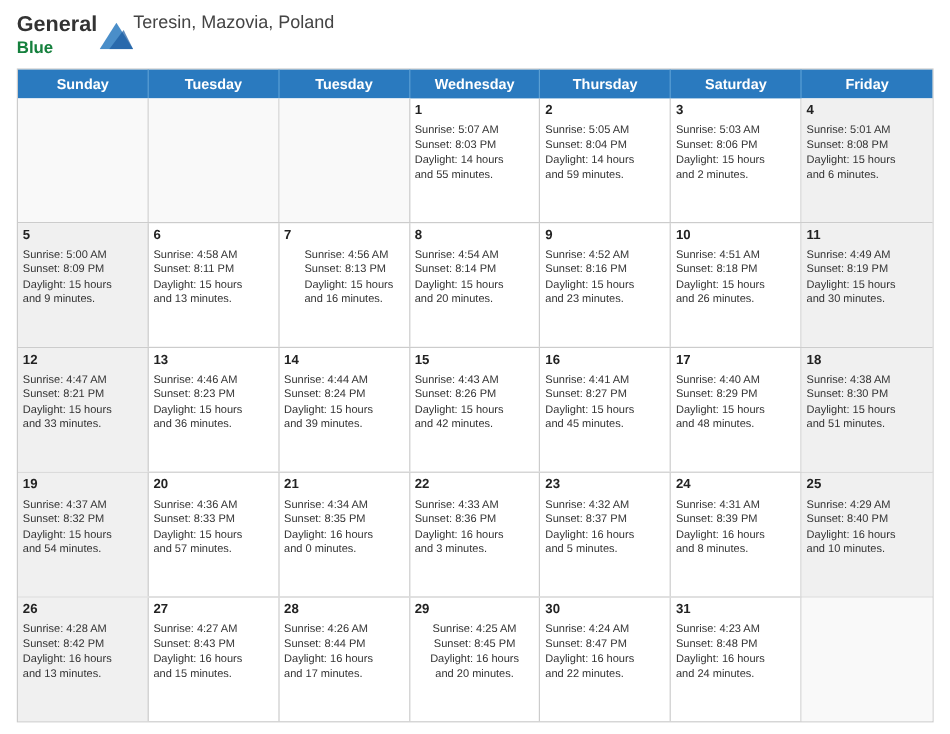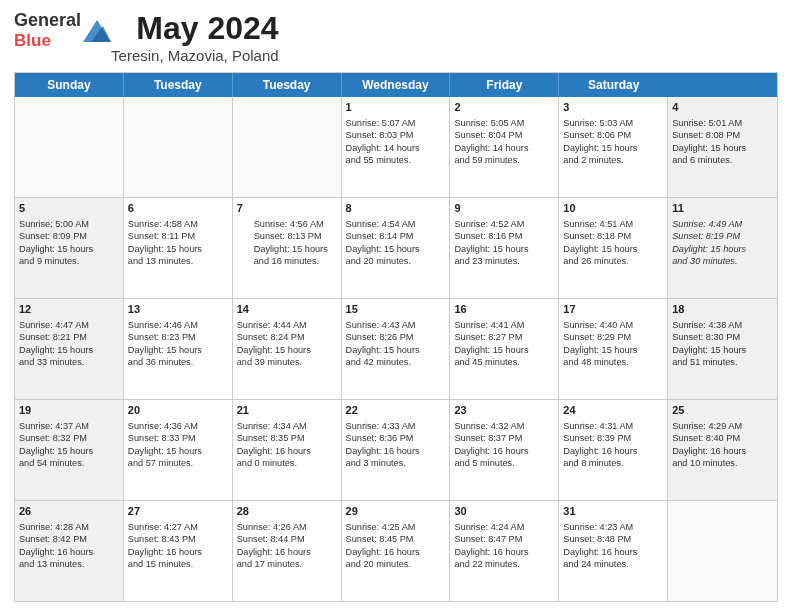--- a/index.html
+++ b/index.html
@@ -26,23 +26,23 @@
     .logo {
       display: flex;
       align-items: center;
     }
     .logo-text-general {
       font-size: 18px;
       font-weight: bold;
       color: #333;
     }
     .logo-text-blue {
-      font-size: 17px;
-      font-weight: bold;
-      color: #ef4444;
+      font-size: 14px;
+      font-weight: bold;
+      color: #15803d;
     }
     .logo-icon {
       width: 28px;
       height: 22px;
       margin-left: 2px;
     }
     .title-block {
       text-align: right;
     }
     .month-title {
@@ -116,33 +116,33 @@
       <div>
         <span class="logo-text-general">General</span><br>
         <span class="logo-text-blue">Blue</span>
       </div>
       <svg class="logo-icon" viewBox="0 0 28 22" xmlns="http://www.w3.org/2000/svg">
         <polygon points="0,22 14,0 28,22" fill="#2a7abf" opacity="0.85"></polygon>
         <polygon points="8,22 20,6 28,22" fill="#1a5a9f" opacity="0.7"></polygon>
       </svg>
     </div>
     <div class="title-block">
-      <div class="month-title">May 2024</div>
       <div class="subtitle">Teresin, Mazovia, Poland</div>
     </div>
   </div>
 
   <div class="calendar">
     <div class="cal-header-row">
     <div class="cal-header-cell">Sunday</div>
         <div class="cal-header-cell">Tuesday</div>
         <div class="cal-header-cell">Tuesday</div>
         <div class="cal-header-cell">Wednesday</div>
+        <div class="cal-header-cell">Thursday</div>
+        <div class="cal-header-cell">Saturday</div>
         <div class="cal-header-cell">Friday</div>
-        <div class="cal-header-cell">Saturday</div>
       </div>
     <div class="cal-body">
     <div class="cal-week">
           <div class="cal-cell empty"></div>
           <div class="cal-cell empty"></div>
           <div class="cal-cell empty"></div>
           <div class="cal-cell">
             <div class="day-num">1</div>
             <div class="cell-info" style="white-space: pre-line;">Sunrise: 5:07 AM
 Sunset: 8:03 PM
@@ -209,21 +209,21 @@
           </div>
           <div class="cal-cell">
             <div class="day-num">10</div>
             <div class="cell-info" style="white-space: pre-line;">Sunrise: 4:51 AM
 Sunset: 8:18 PM
 Daylight: 15 hours
 and 26 minutes.</div>
           </div>
           <div class="cal-cell shaded">
             <div class="day-num">11</div>
-            <div class="cell-info" style="white-space: pre-line; font-style: italic;">Sunrise: 4:49 AM
+            <div class="cell-info" style="white-space: pre-line;">Sunrise: 4:49 AM
 Sunset: 8:19 PM
 Daylight: 15 hours
 and 30 minutes.</div>
           </div>
         </div>
         <div class="cal-week">
           <div class="cal-cell shaded">
             <div class="day-num">12</div>
             <div class="cell-info" style="white-space: pre-line;">Sunrise: 4:47 AM
 Sunset: 8:21 PM
@@ -341,21 +341,21 @@
           </div>
           <div class="cal-cell">
             <div class="day-num">28</div>
             <div class="cell-info" style="white-space: pre-line;">Sunrise: 4:26 AM
 Sunset: 8:44 PM
 Daylight: 16 hours
 and 17 minutes.</div>
           </div>
           <div class="cal-cell">
             <div class="day-num">29</div>
-            <div class="cell-info" style="white-space: pre-line;">Sunrise: 4:25 AM
+            <div class="cell-info" style="white-space: pre-line; text-align: center;">Sunrise: 4:25 AM
 Sunset: 8:45 PM
 Daylight: 16 hours
 and 20 minutes.</div>
           </div>
           <div class="cal-cell">
             <div class="day-num">30</div>
             <div class="cell-info" style="white-space: pre-line;">Sunrise: 4:24 AM
 Sunset: 8:47 PM
 Daylight: 16 hours
 and 22 minutes.</div>

